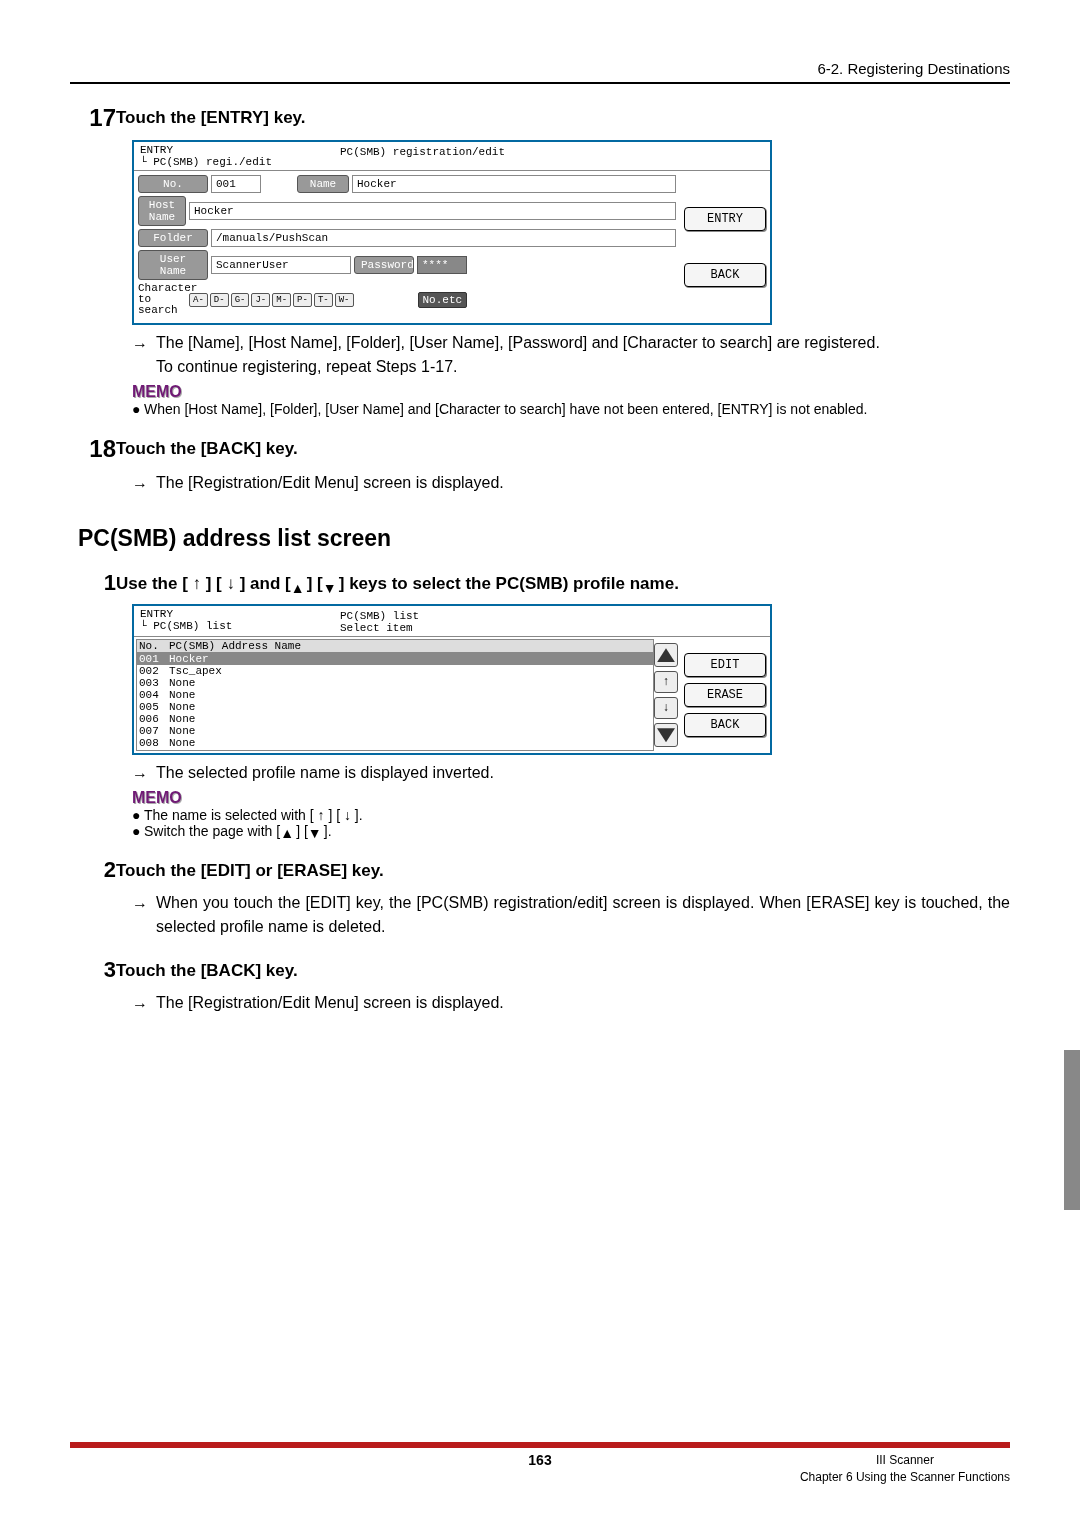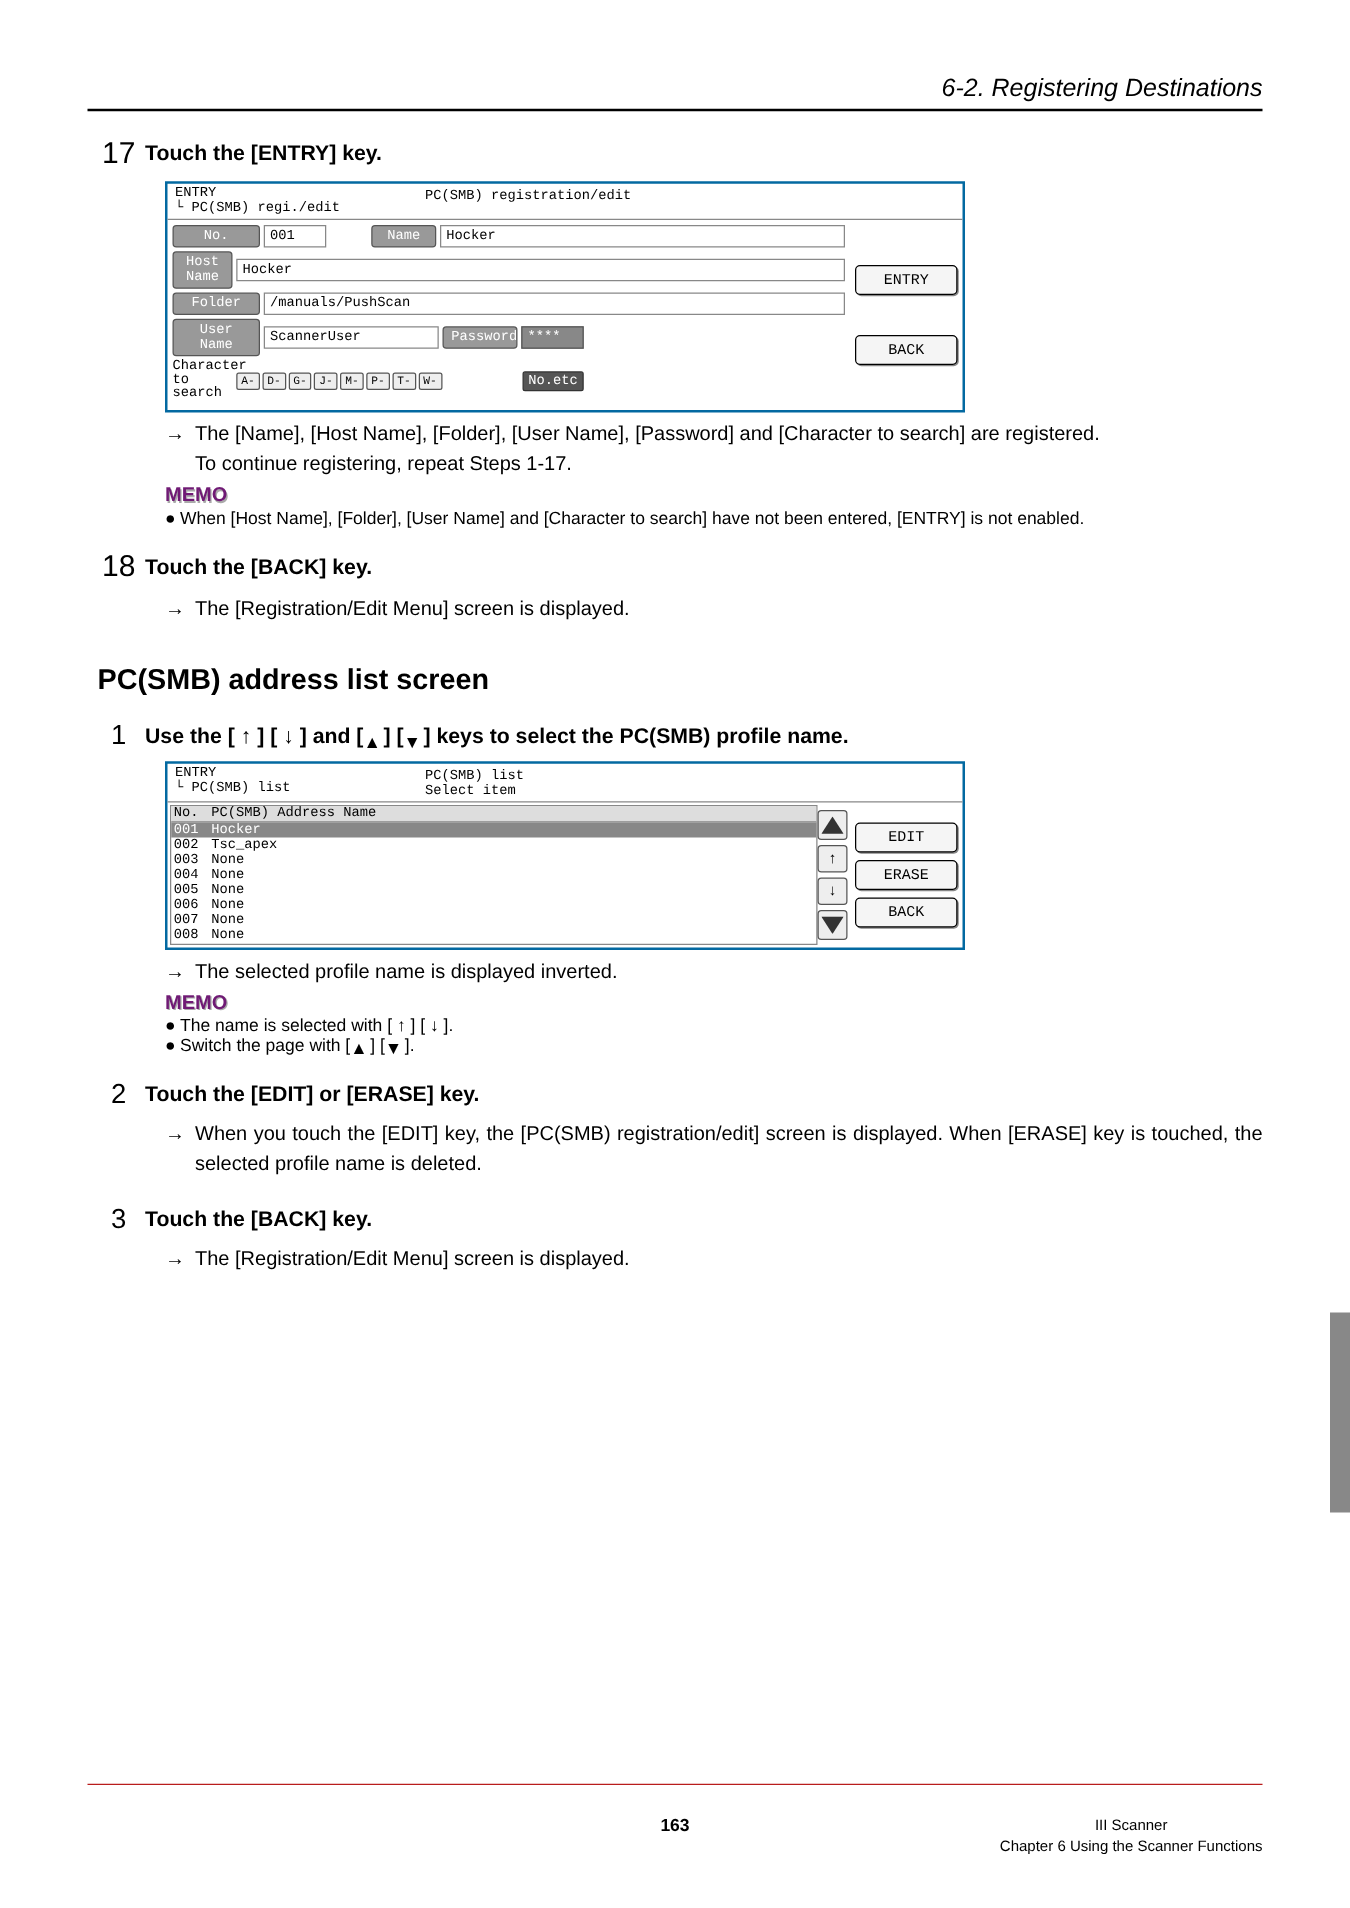--- a/index.html
+++ b/index.html
@@ -12,34 +12,33 @@
     position: relative;
     padding: 60px 70px 40px 70px;
   }
   .header-region {
     border-bottom: 2px solid #000;
     padding-bottom: 4px;
     margin-bottom: 20px;
     text-align: right;
   }
   .section-title {
-    font-style: italic;
-    font-size: 20px;
+    font-size: 15px;
   }
   .step {
     display: flex;
     margin-bottom: 8px;
     margin-top: 18px;
   }
   .step-num {
     font-size: 24px;
-    font-weight: normal;
+    font-weight: bold;
     width: 46px;
     flex-shrink: 0;
-    text-align: center;
+    text-align: right;
     padding-left: 4px;
   }
   .step-num.small {
     font-size: 22px;
   }
   .step-title {
     font-size: 17px;
     font-weight: bold;
     padding-top: 4px;
   }
@@ -180,22 +179,22 @@
     vertical-align:middle;
   }
   .arrow-up-solid::before { content:"▲"; font-size:14px;}
   .arrow-down-solid::before { content:"▼"; font-size:14px;}
   
   .footer {
     position:absolute;
     bottom:40px;
     left:70px;
     right:70px;
-    border-top:1px solid #b91c1c;
-    padding-top:24px;
+    border-top:6px solid #b91c1c;
+    padding-top:4px;
     display:flex;
     justify-content:space-between;
     font-size:12px;
   }
   .footer-center {
     position:absolute;
     left:0; right:0;
     text-align:center;
     font-weight:bold;
     font-size:14px;

